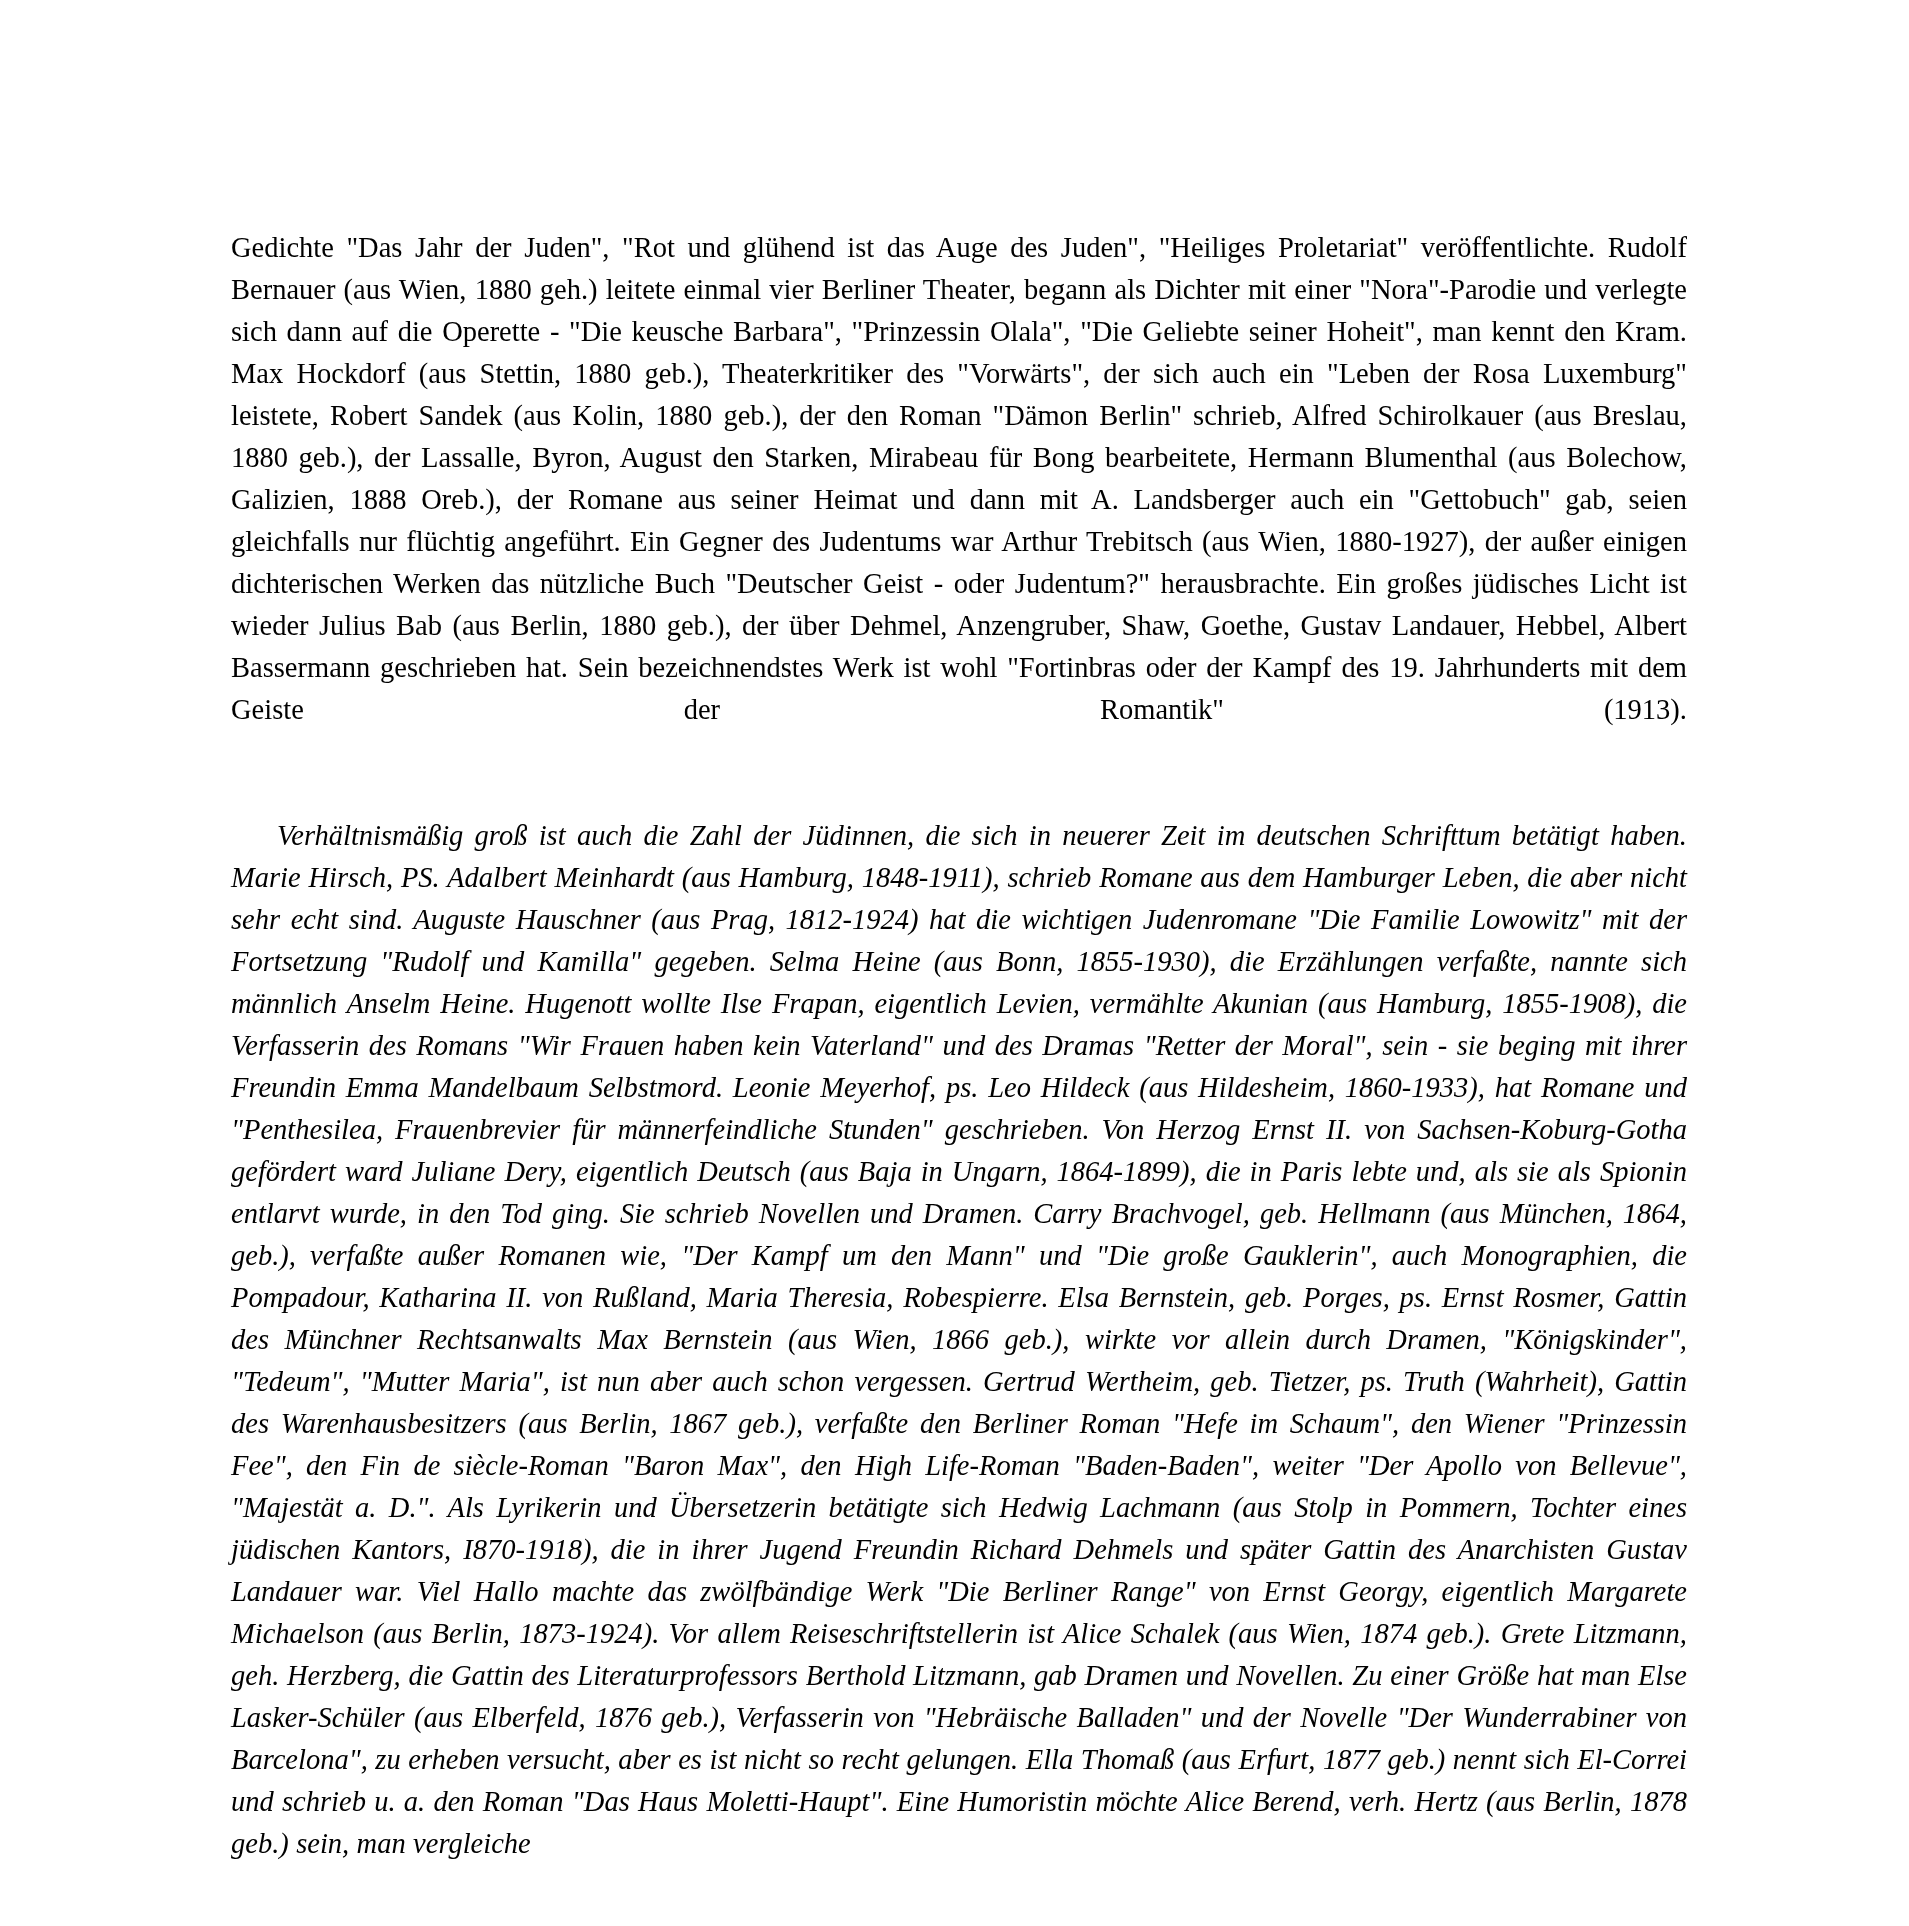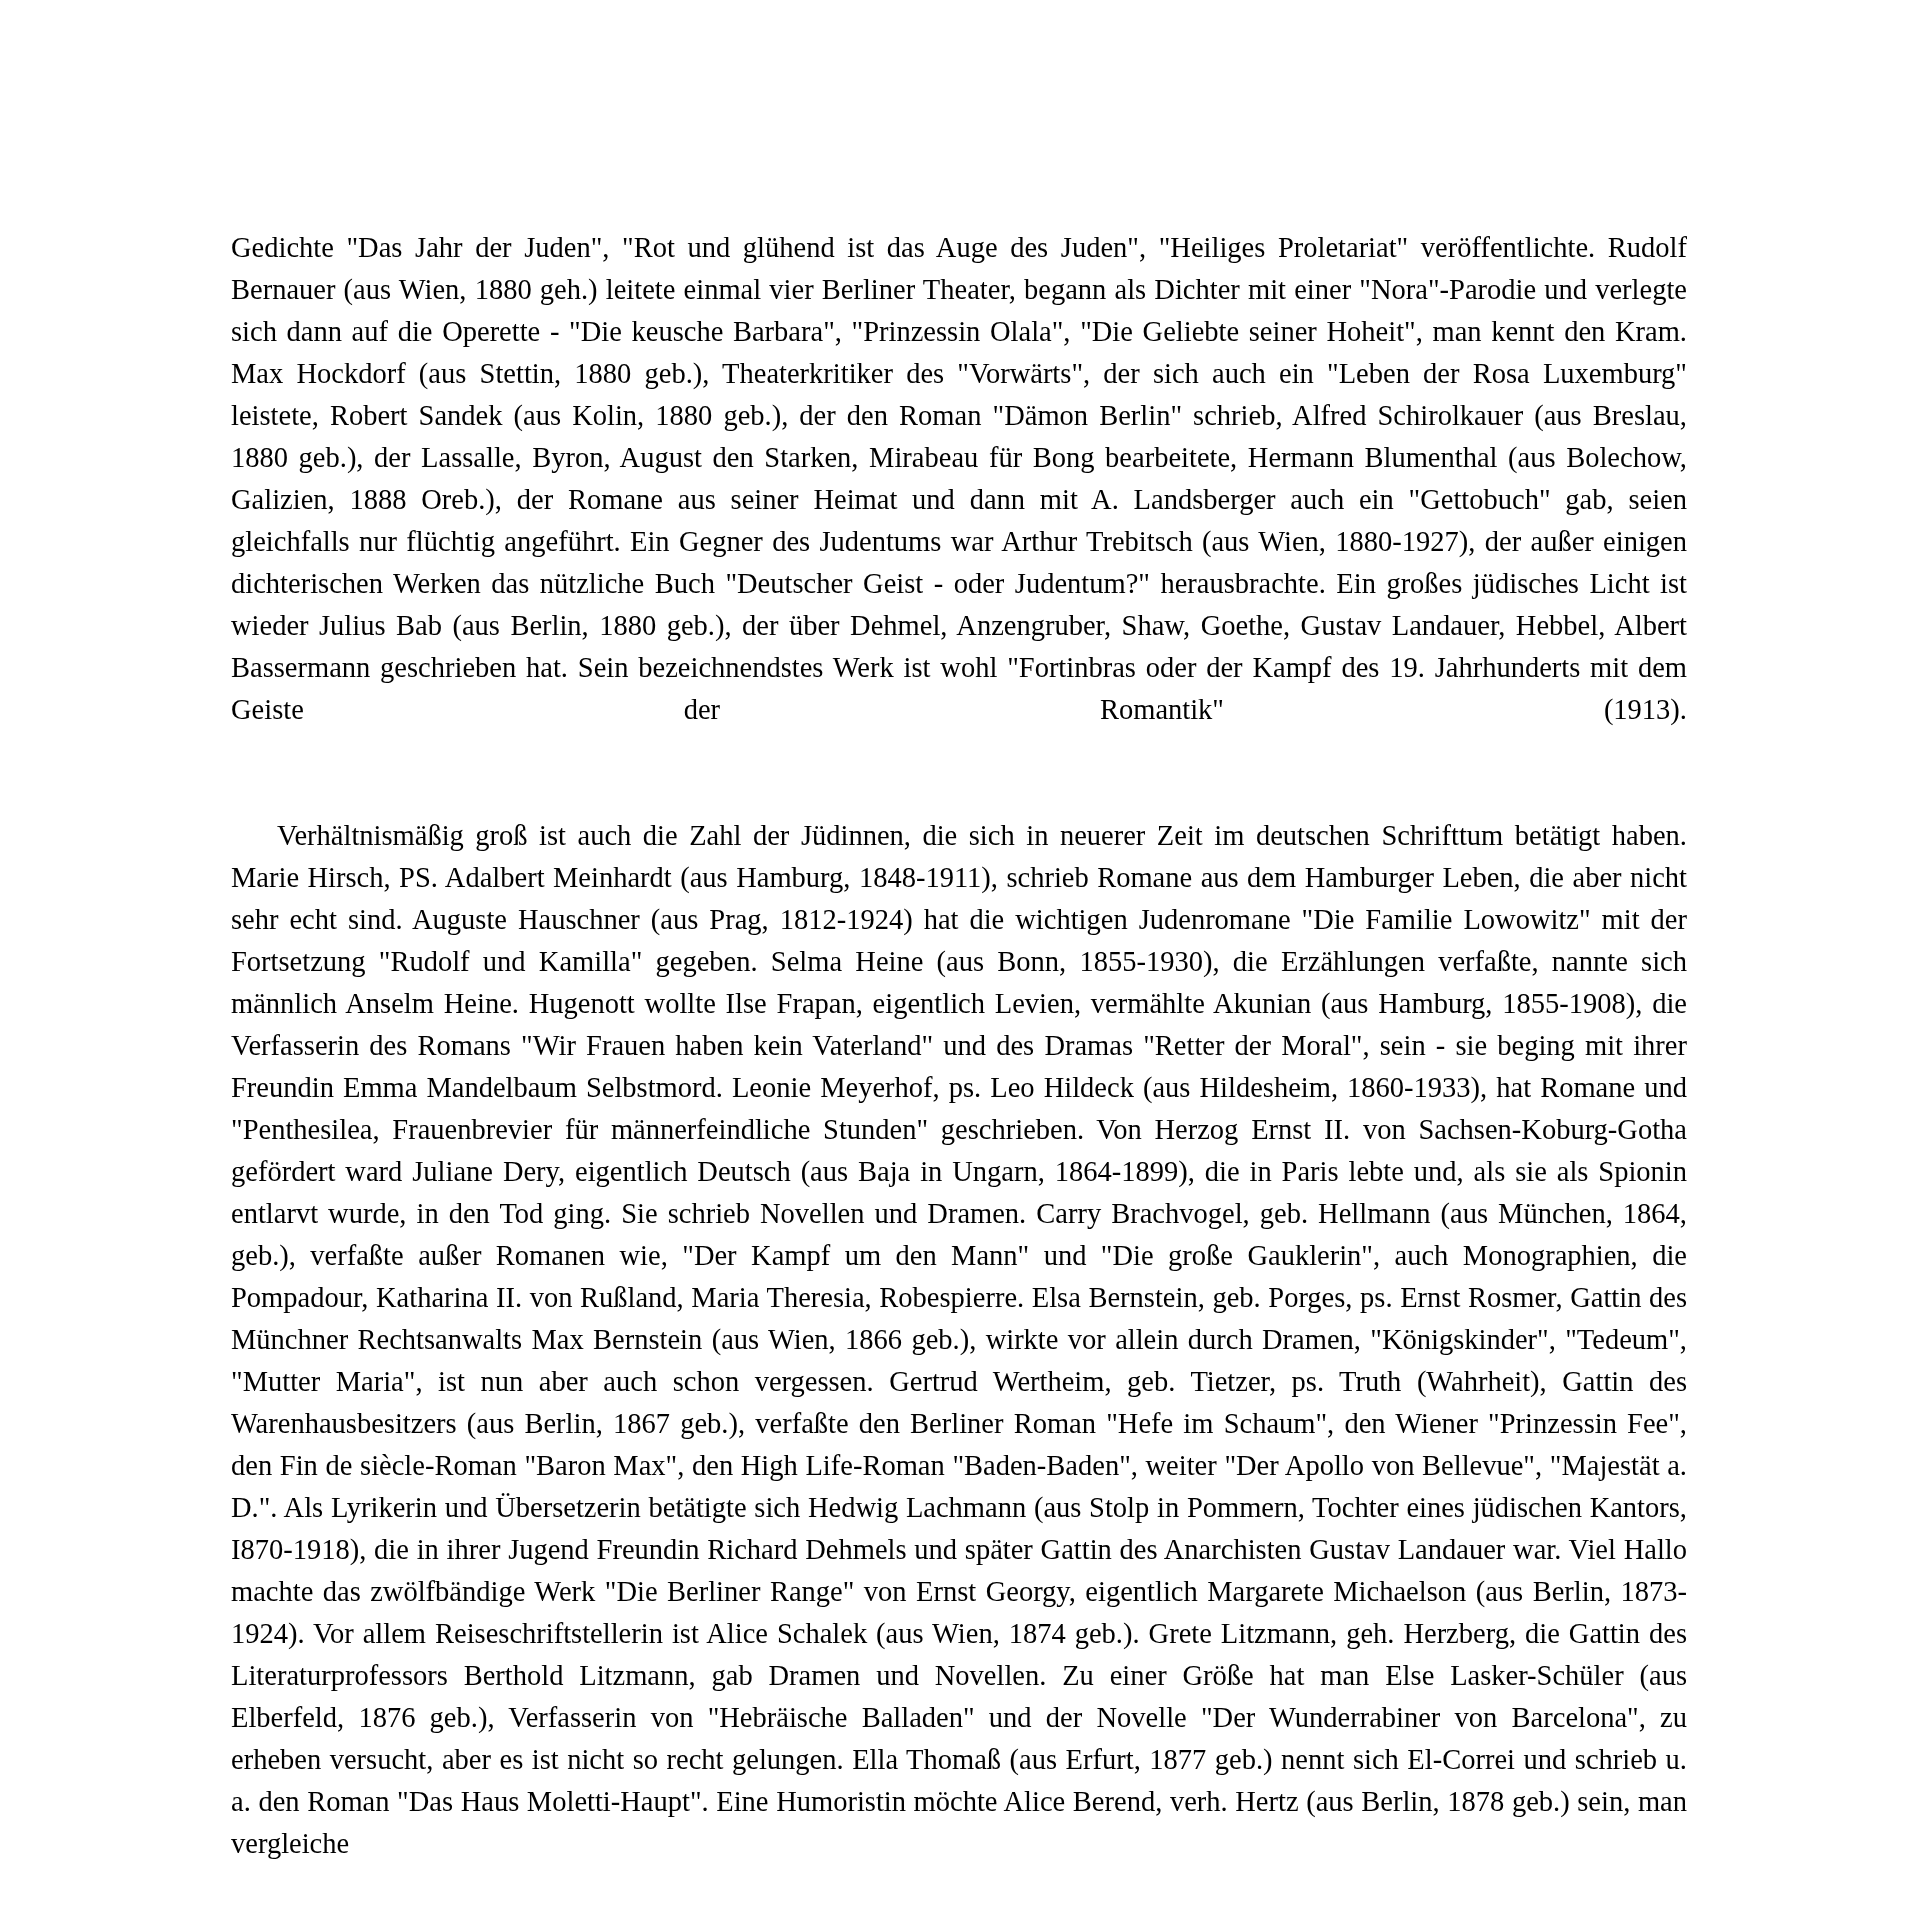--- a/index.html
+++ b/index.html
@@ -32,20 +32,21 @@
     hyphens: none;
     -webkit-hyphens: none;
     word-spacing: 0.01em;
   }
   .para.first {
     text-indent: 0;
   }
   .para.second {
     text-indent: 46px;
     margin-top: 42px;
+    font-style: italic;
   }
   
   .para::after {
     content: "";
     display: inline-block;
     width: 100%;
   }
   .para.no-stretch::after {
     content: none;
   }

